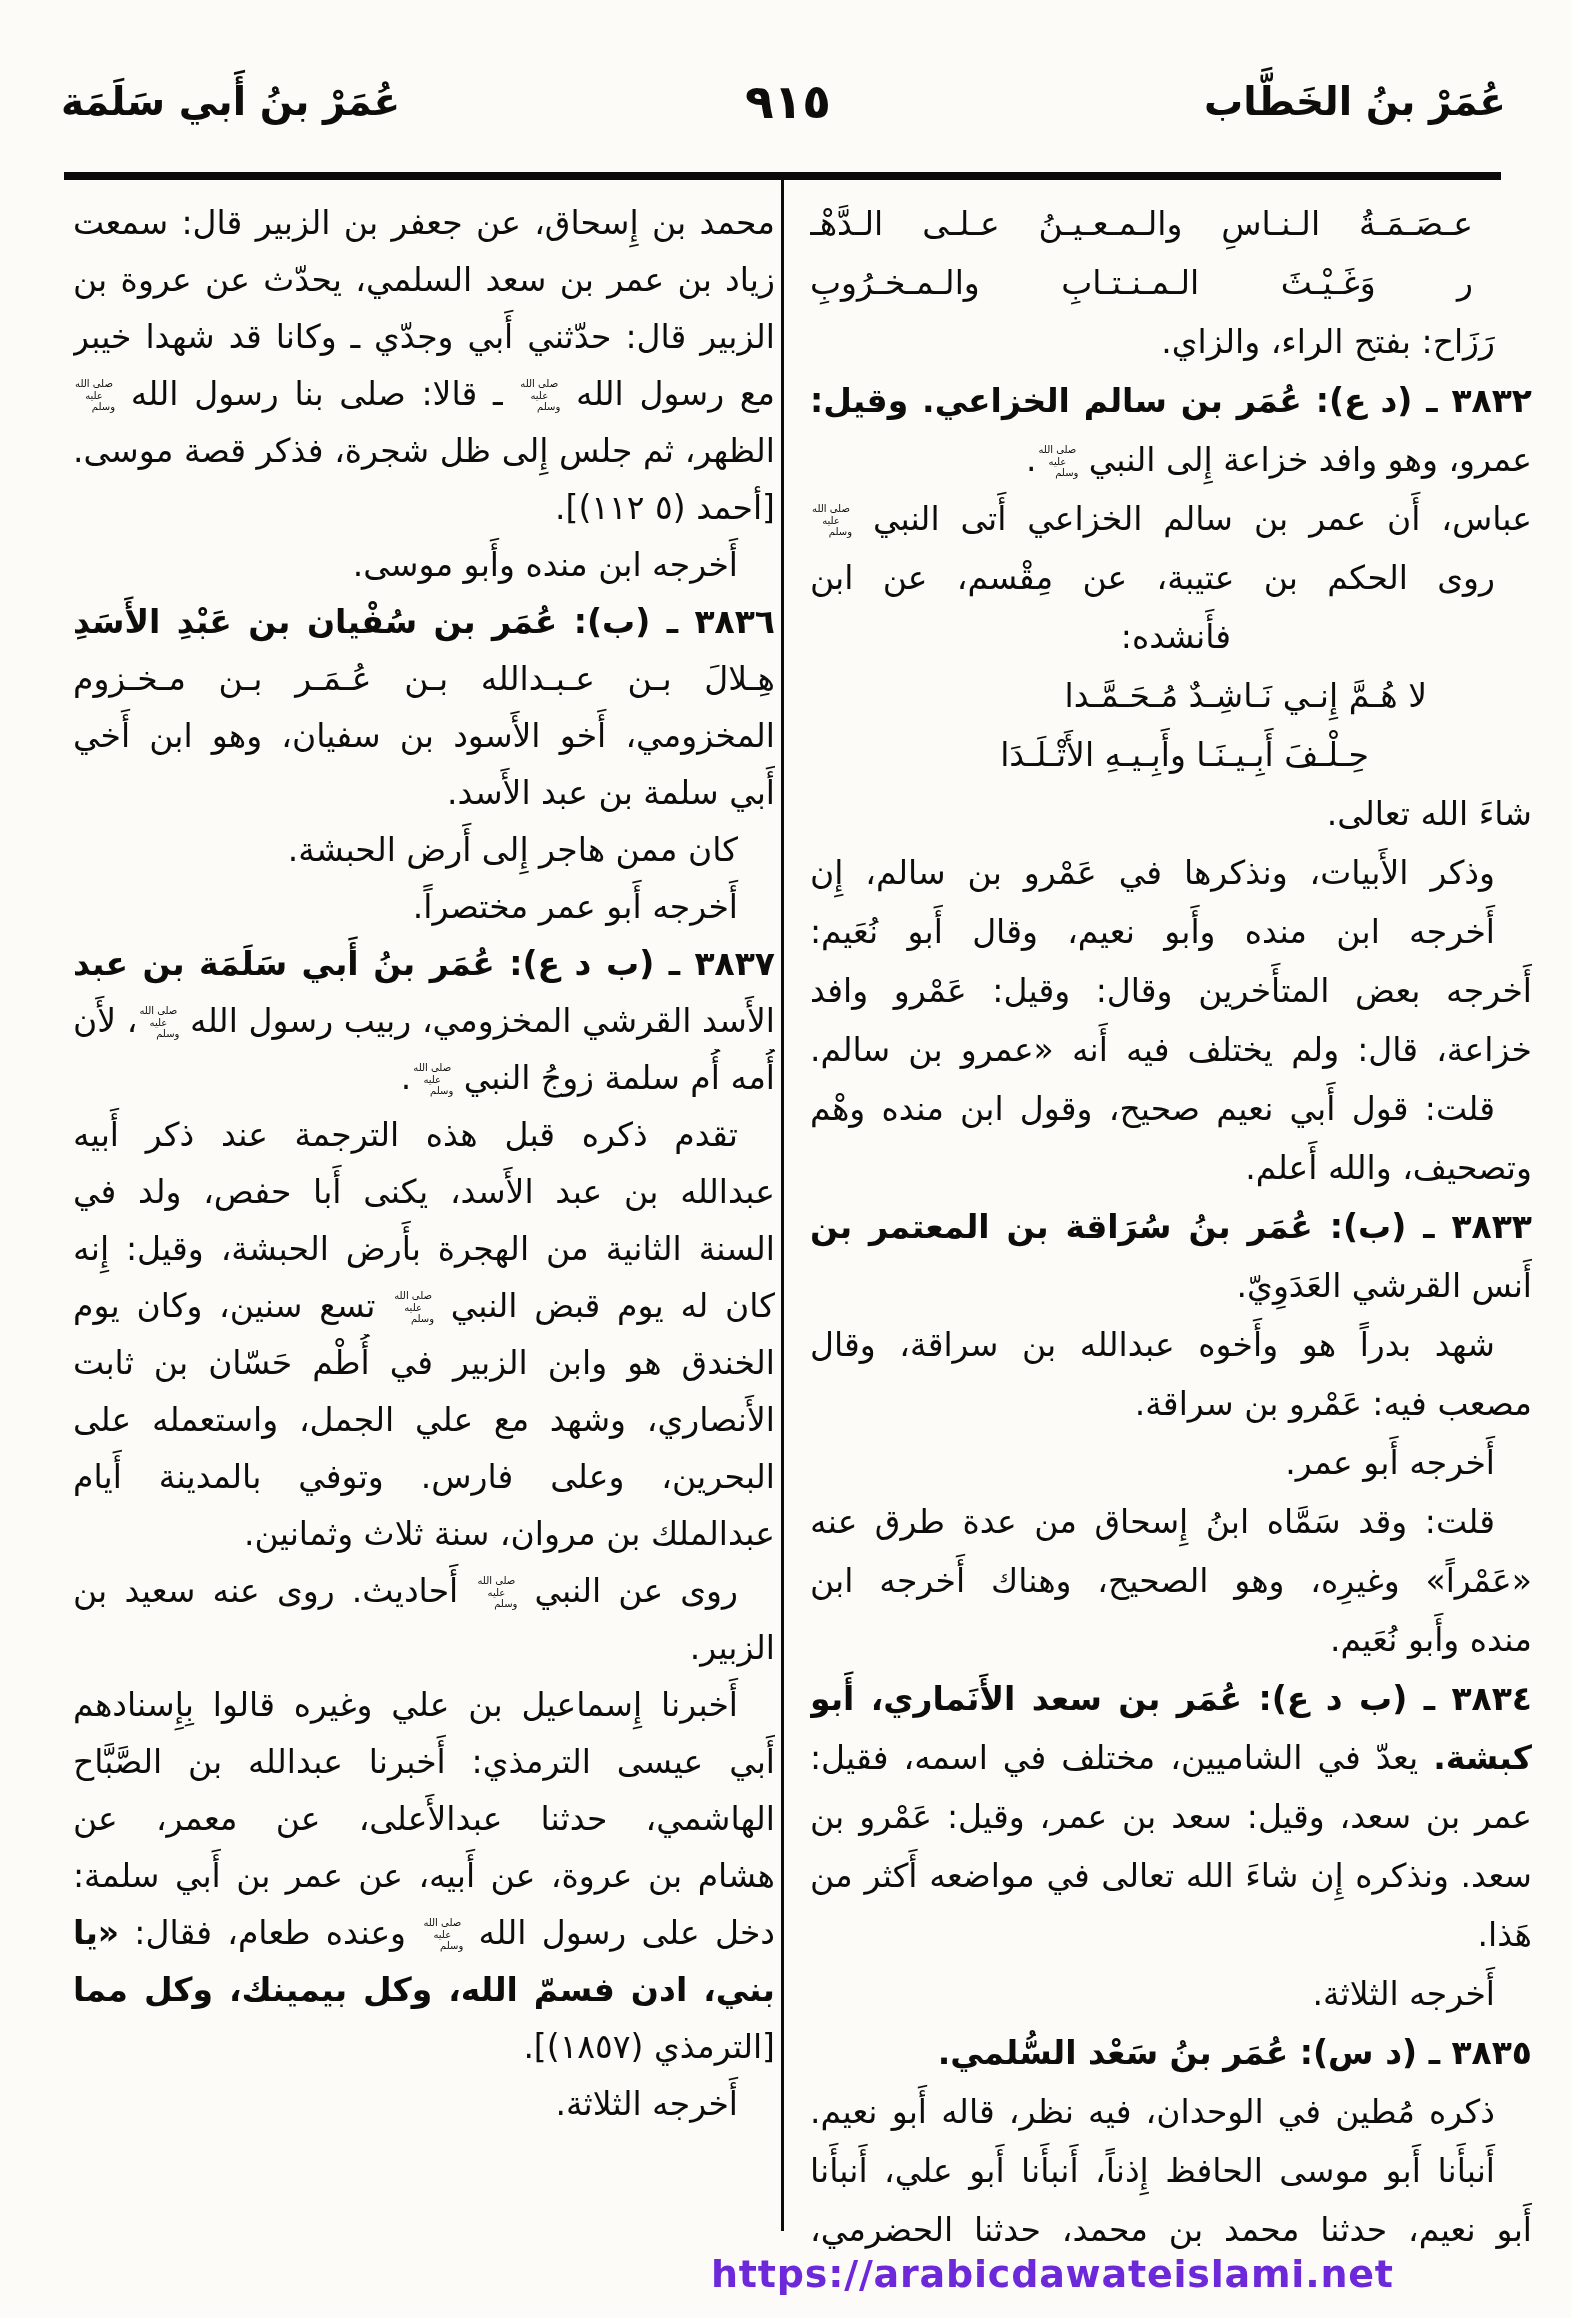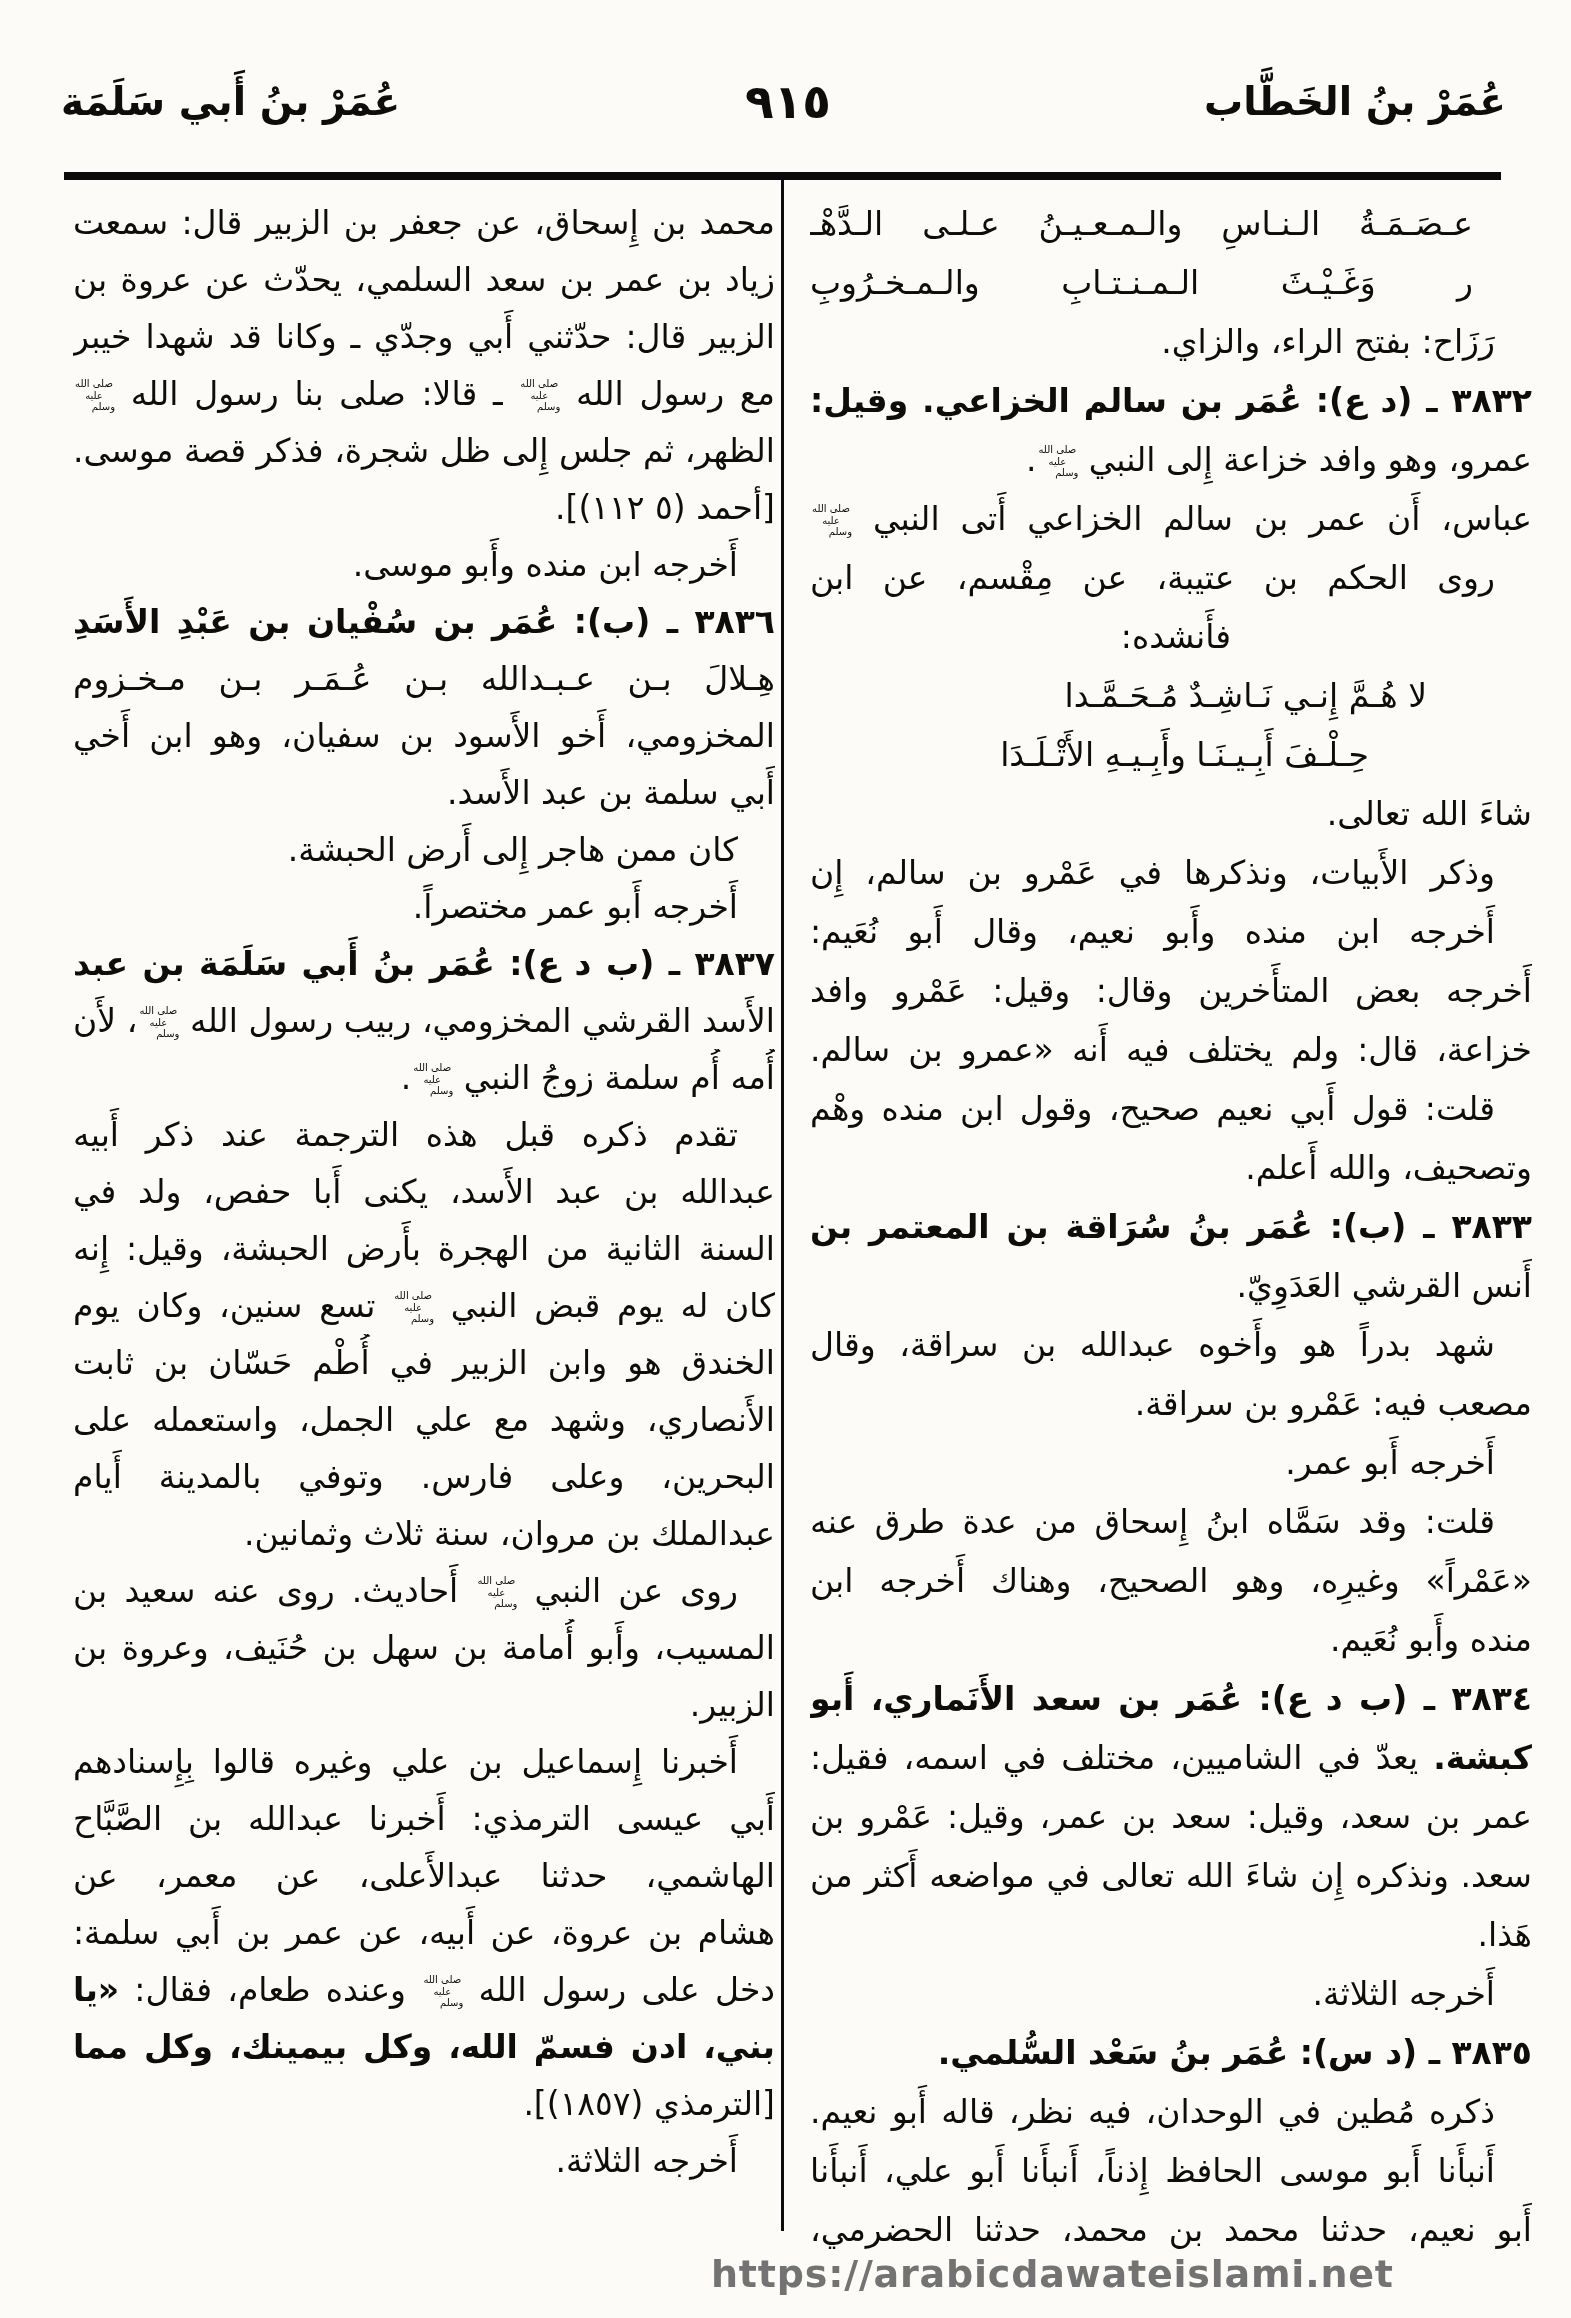--- a/index.html
+++ b/index.html
@@ -23,21 +23,21 @@
   .entry{font-weight:bold;}
   .bold{font-weight:bold;}
   .b{font-weight:bold;}
   .deep{padding-right:301px;text-align:right;text-align-last:right;}
   .poem{text-align:right;text-align-last:right;}
   .p1{padding-right:105px;}
   .p2{padding-right:163px;}
   .ind70{padding-right:59px;}
   .saw{display:inline-block;width:42px;font-size:10px;line-height:1.15;text-align:center;
        vertical-align:-5px;font-weight:normal;white-space:normal;}
-  .watermark{position:absolute;left:712px;top:2252px;font-size:38px;color:#737373;
+  .watermark{position:absolute;left:712px;top:2252px;font-size:38px;color:#6d28d9;
              direction:ltr;letter-spacing:0.8px;font-weight:bold;}
 </style>
 </head>
 <body>
 
 <div class="page">
 
   <div class="runhead rh-right">عُمَرْ بنُ الخَطَّاب</div>
   <div class="pagenum">٩١٥</div>
   <div class="runhead rh-left">عُمَرْ بنُ أَبي سَلَمَة</div>
@@ -101,21 +101,20 @@
     <div class="line endline">أُمه أُم سلمة زوجُ النبي <span class="saw">صلى الله عليه وسلم</span>.</div>
     <div class="line start">تقدم ذكره قبل هذه الترجمة عند ذكر أَبيه</div>
     <div class="line">عبدالله بن عبد الأَسد، يكنى أَبا حفص، ولد في</div>
     <div class="line">السنة الثانية من الهجرة بأَرض الحبشة، وقيل: إِنه</div>
     <div class="line">كان له يوم قبض النبي <span class="saw">صلى الله عليه وسلم</span> تسع سنين، وكان يوم</div>
     <div class="line">الخندق هو وابن الزبير في أُطْم حَسّان بن ثابت</div>
     <div class="line">الأَنصاري، وشهد مع علي الجمل، واستعمله على</div>
     <div class="line">البحرين، وعلى فارس. وتوفي بالمدينة أَيام</div>
     <div class="line endline">عبدالملك بن مروان، سنة ثلاث وثمانين.</div>
     <div class="line start">روى عن النبي <span class="saw">صلى الله عليه وسلم</span> أَحاديث. روى عنه سعيد بن</div>
-    <div class="line">المسيب، وأَبو أُمامة بن سهل بن حُنَيف، وعروة بن</div>
     <div class="line endline">الزبير.</div>
     <div class="line start">أَخبرنا إِسماعيل بن علي وغيره قالوا بِإِسنادهم عن</div>
     <div class="line">أَبي عيسى الترمذي: أَخبرنا عبدالله بن الصَّبَّاح</div>
     <div class="line">الهاشمي، حدثنا عبدالأَعلى، عن معمر، عن</div>
     <div class="line">هشام بن عروة، عن أَبيه، عن عمر بن أَبي سلمة: أَنه</div>
     <div class="line"><span>دخل على رسول الله <span class="saw">صلى الله عليه وسلم</span> وعنده طعام، فقال: </span><span class="b">«يا</span></div>
     <div class="line bold">بني، ادن فسمّ الله، وكل بيمينك، وكل مما يَلِيك»</div>
     <div class="line endline">[الترمذي (١٨٥٧)].</div>
     <div class="line start endline">أَخرجه الثلاثة.</div>
   </div>

